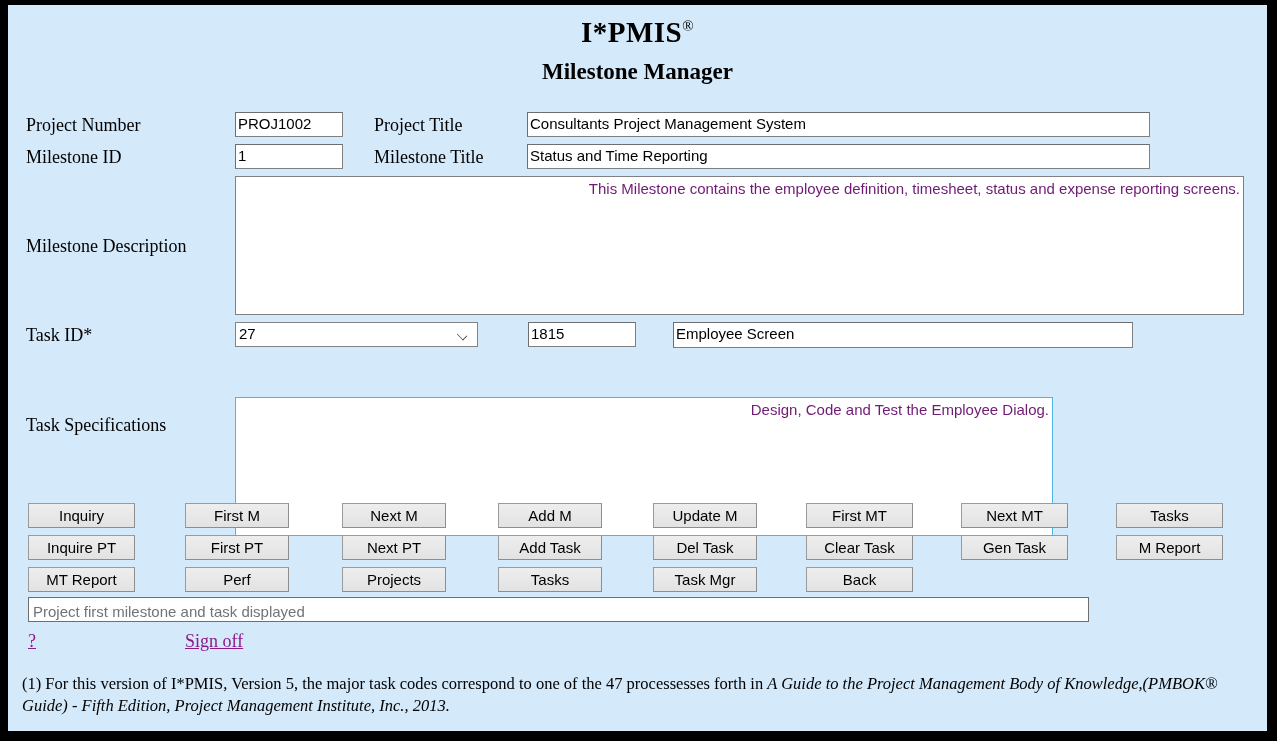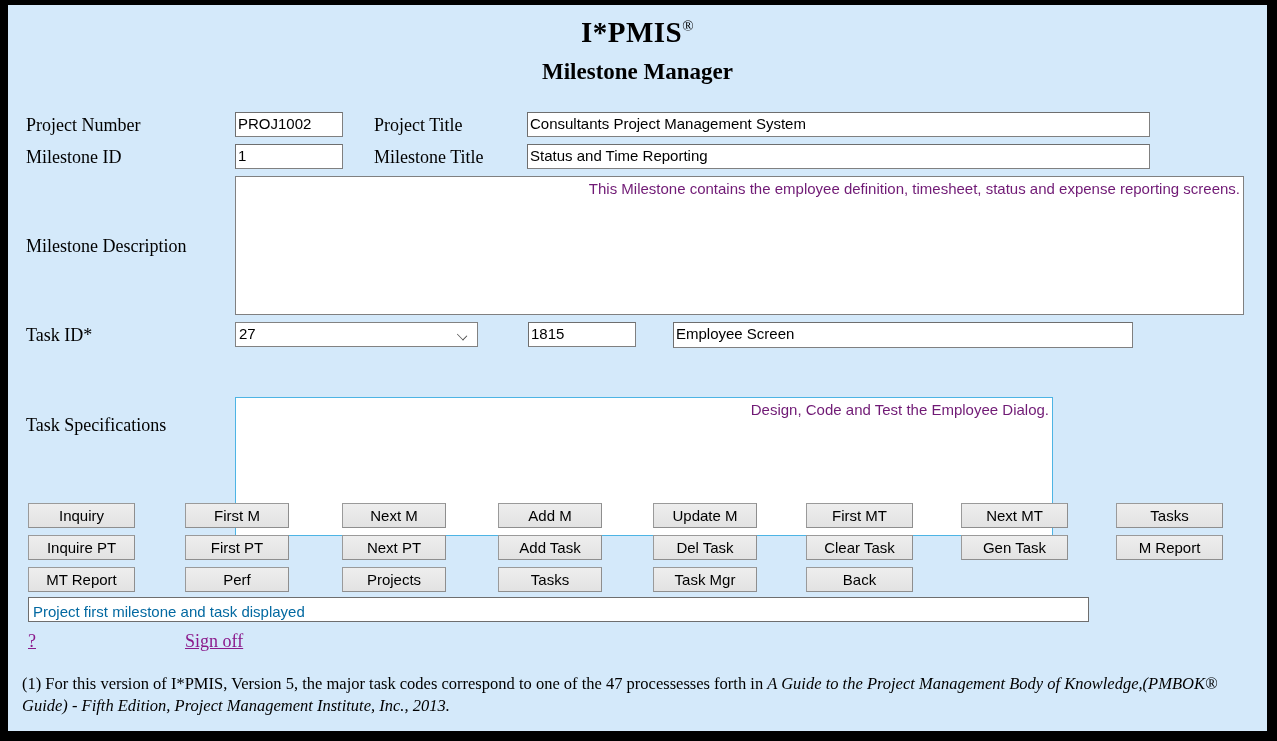--- a/index.html
+++ b/index.html
@@ -152,21 +152,21 @@
     position: absolute;
     left: 20px;
     top: 592px;
     width: 1061px;
     height: 25px;
     box-sizing: border-box;
     background: #ffffff;
     border: 1px solid #6e6e6e;
     font-family: "Liberation Sans", "DejaVu Sans", sans-serif;
     font-size: 15px;
-    color: #0369a1;
+    color: #737373;
     padding: 4px 3px 0 4px;
     line-height: 20px;
     white-space: nowrap;
     overflow: hidden;
   }
 
   
   .lnk {
     position: absolute;
     font-family: "Liberation Serif", "DejaVu Serif", serif;

